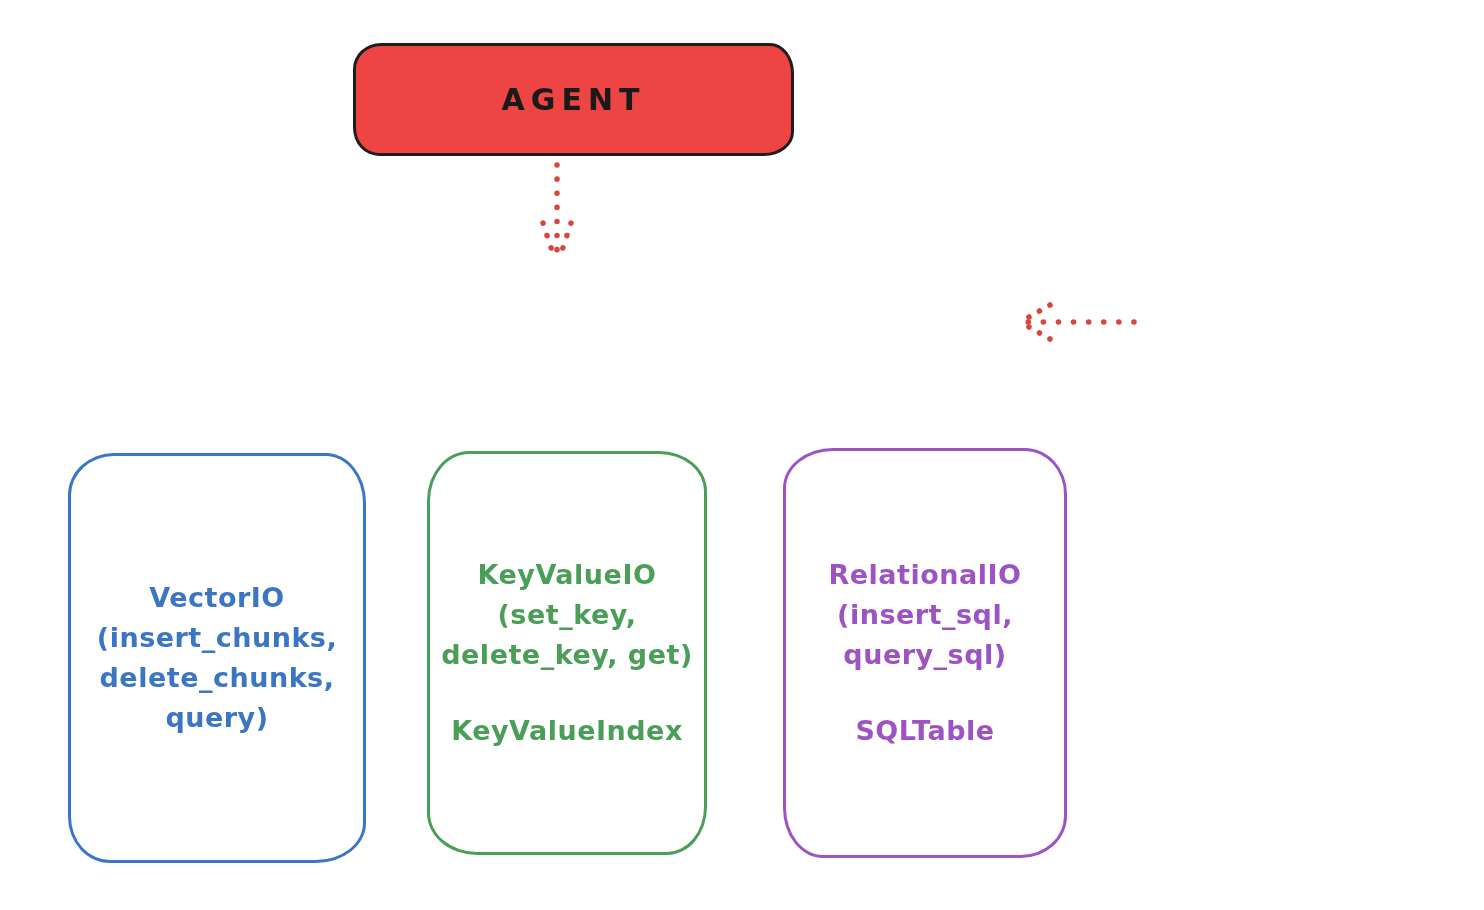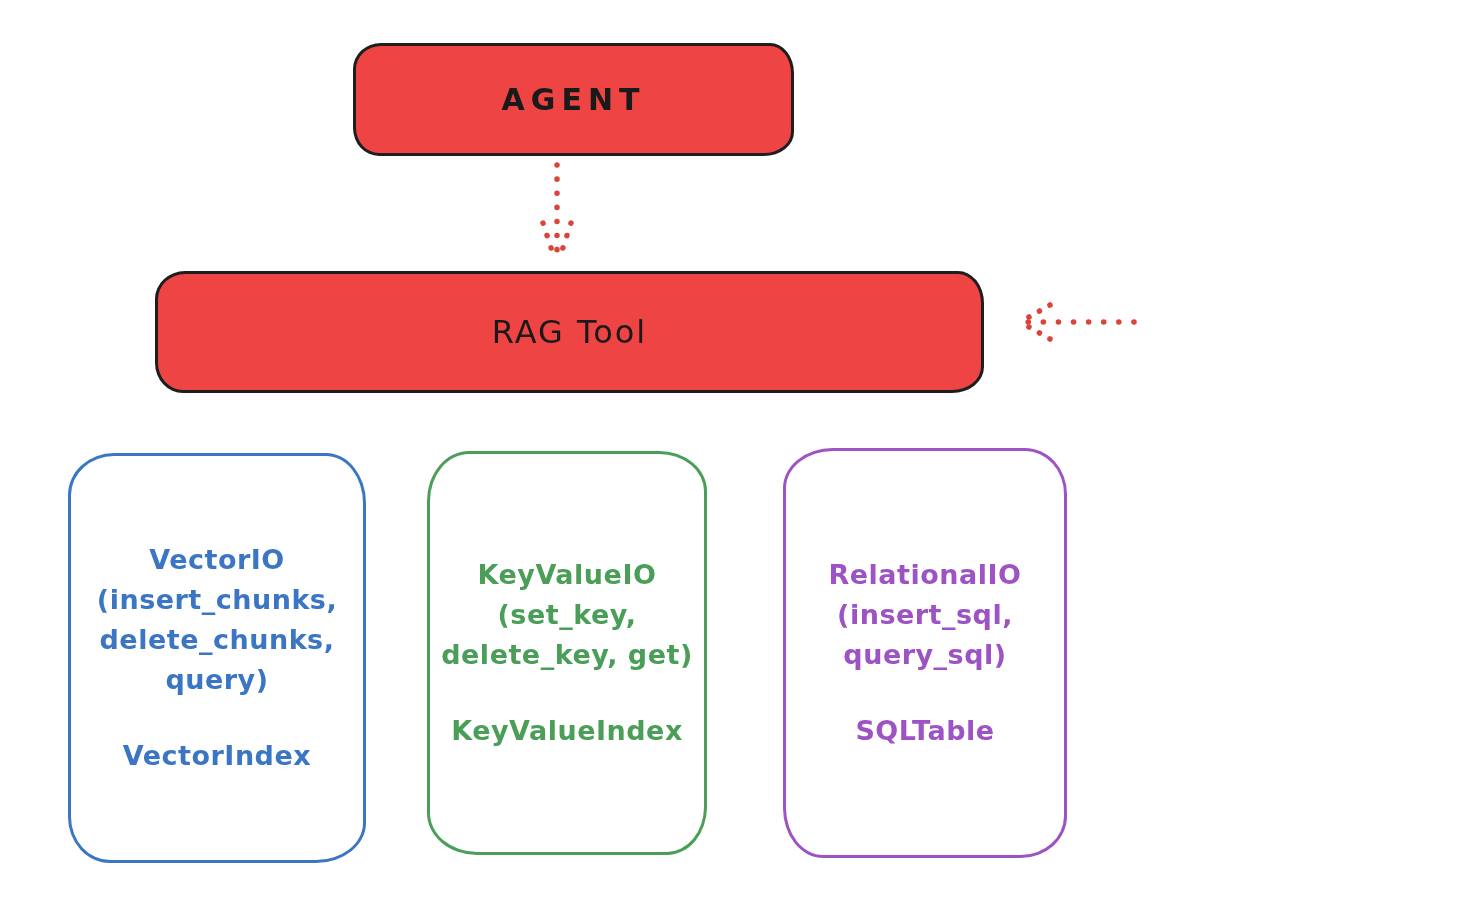--- a/index.html
+++ b/index.html
@@ -107,38 +107,34 @@
   </div>
 
   <div class="arrow" id="down-arrow" style="--accent: #d9443b;">
     <svg width="42" height="106" viewBox="0 0 42 106" fill="none">
       <path d="M21 4 L21 100" stroke="currentColor" stroke-width="5.5" stroke-linecap="round" stroke-dasharray="0.1 14"></path>
       <path d="M7 62 L19 99" stroke="currentColor" stroke-width="5.5" stroke-linecap="round" stroke-dasharray="0.1 13"></path>
       <path d="M35 62 L23 99" stroke="currentColor" stroke-width="5.5" stroke-linecap="round" stroke-dasharray="0.1 13"></path>
     </svg>
   </div>
 
-  <div class="node" id="rag-node">
-    <span>RAG Tool</span>
-  </div>
 
   <div class="arrow" id="annotation-arrow" style="--accent: #d9443b;">
     <svg width="126" height="48" viewBox="0 0 126 48" fill="none">
       <path d="M120 24 L10 24" stroke="currentColor" stroke-width="5.5" stroke-linecap="round" stroke-dasharray="0.1 15"></path>
       <path d="M36 7 L8 23" stroke="currentColor" stroke-width="5.5" stroke-linecap="round" stroke-dasharray="0.1 12"></path>
       <path d="M36 41 L8 25" stroke="currentColor" stroke-width="5.5" stroke-linecap="round" stroke-dasharray="0.1 12"></path>
     </svg>
   </div>
 
   <div class="backend" id="backend-vector" style="--accent: #3b76c4;">
     <div class="multiline">VectorIO
 (insert_chunks,
 delete_chunks,
 query)</div>
-    <div>VectorIndex</div>
   </div>
 
   <div class="backend" id="backend-keyvalue" style="--accent: #4a9e57;">
     <div class="multiline">KeyValueIO
 (set_key,
 delete_key, get)</div>
     <div>KeyValueIndex</div>
   </div>
 
   <div class="backend" id="backend-relational" style="--accent: #9d53c3;">

